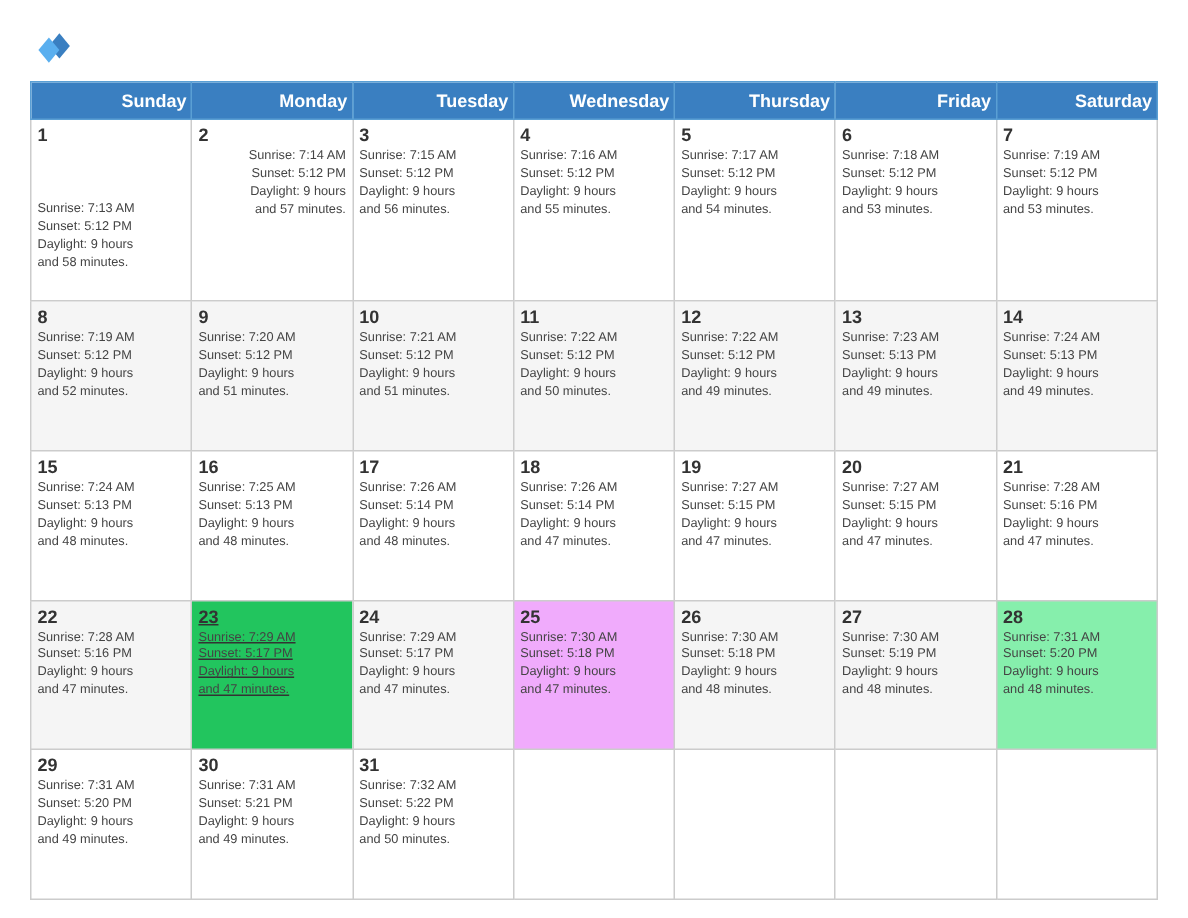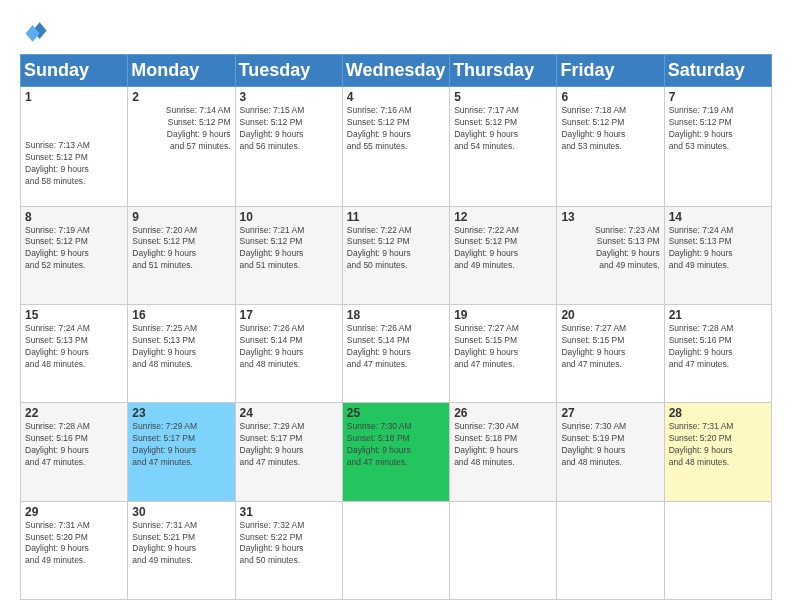--- a/index.html
+++ b/index.html
@@ -47,22 +47,22 @@
     .calendar {
       flex: 1;
       border: 1px solid #ccc;
       border-collapse: collapse;
       width: 100%;
       table-layout: fixed;
     }
     .calendar th {
       background-color: #3a7fc1;
       color: #fff;
-      text-align: left;
-      font-size: 18px;
+      text-align: right;
+      font-size: 12px;
       font-weight: bold;
       padding: 5px 3px;
       border: 1px solid #5a9fd4;
     }
     .calendar td {
       border: 1px solid #ccc;
       vertical-align: top;
       padding: 3px 4px;
       font-size: 9px;
       color: #333;
@@ -204,21 +204,21 @@
           </td>
           <td style="background: rgb(245, 245, 245);">
             <span class="day-num">12</span>
             <div class="day-info" style="white-space: pre-line;">Sunrise: 7:22 AM
 Sunset: 5:12 PM
 Daylight: 9 hours
 and 49 minutes.</div>
           </td>
           <td style="background: rgb(245, 245, 245); margin-left: 28px;">
             <span class="day-num">13</span>
-            <div class="day-info" style="white-space: pre-line; text-align: right;">Sunrise: 7:23 AM
+            <div class="day-info" style="white-space: pre-line;">Sunrise: 7:23 AM
 Sunset: 5:13 PM
 Daylight: 9 hours
 and 49 minutes.</div>
           </td>
           <td style="background: rgb(245, 245, 245);">
             <span class="day-num">14</span>
             <div class="day-info" style="white-space: pre-line;">Sunrise: 7:24 AM
 Sunset: 5:13 PM
 Daylight: 9 hours
 and 49 minutes.</div>
@@ -276,56 +276,56 @@
           </td>
         </tr>
         <tr>
           <td style="background: rgb(245, 245, 245);">
             <span class="day-num">22</span>
             <div class="day-info" style="white-space: pre-line;">Sunrise: 7:28 AM
 Sunset: 5:16 PM
 Daylight: 9 hours
 and 47 minutes.</div>
           </td>
-          <td style="background: #7dd3fc;">
+          <td style="background: #22c55e; text-decoration: underline;">
             <span class="day-num">23</span>
             <div class="day-info" style="white-space: pre-line;">Sunrise: 7:29 AM
 Sunset: 5:17 PM
 Daylight: 9 hours
 and 47 minutes.</div>
           </td>
           <td style="background: rgb(245, 245, 245);">
             <span class="day-num">24</span>
             <div class="day-info" style="white-space: pre-line;">Sunrise: 7:29 AM
 Sunset: 5:17 PM
 Daylight: 9 hours
 and 47 minutes.</div>
           </td>
-          <td style="background: #22c55e; margin-top: 24px;">
+          <td style="background: #f0abfc; margin-top: 24px;">
             <span class="day-num">25</span>
             <div class="day-info" style="white-space: pre-line;">Sunrise: 7:30 AM
 Sunset: 5:18 PM
 Daylight: 9 hours
 and 47 minutes.</div>
           </td>
           <td style="background: rgb(245, 245, 245);">
             <span class="day-num">26</span>
             <div class="day-info" style="white-space: pre-line;">Sunrise: 7:30 AM
 Sunset: 5:18 PM
 Daylight: 9 hours
 and 48 minutes.</div>
           </td>
           <td style="background: rgb(245, 245, 245);">
             <span class="day-num">27</span>
             <div class="day-info" style="white-space: pre-line;">Sunrise: 7:30 AM
 Sunset: 5:19 PM
 Daylight: 9 hours
 and 48 minutes.</div>
           </td>
-          <td style="background: #fef9c3;">
+          <td style="background: #86efac;">
             <span class="day-num">28</span>
             <div class="day-info" style="white-space: pre-line;">Sunrise: 7:31 AM
 Sunset: 5:20 PM
 Daylight: 9 hours
 and 48 minutes.</div>
           </td>
         </tr>
         <tr>
           <td>
             <span class="day-num">29</span>

